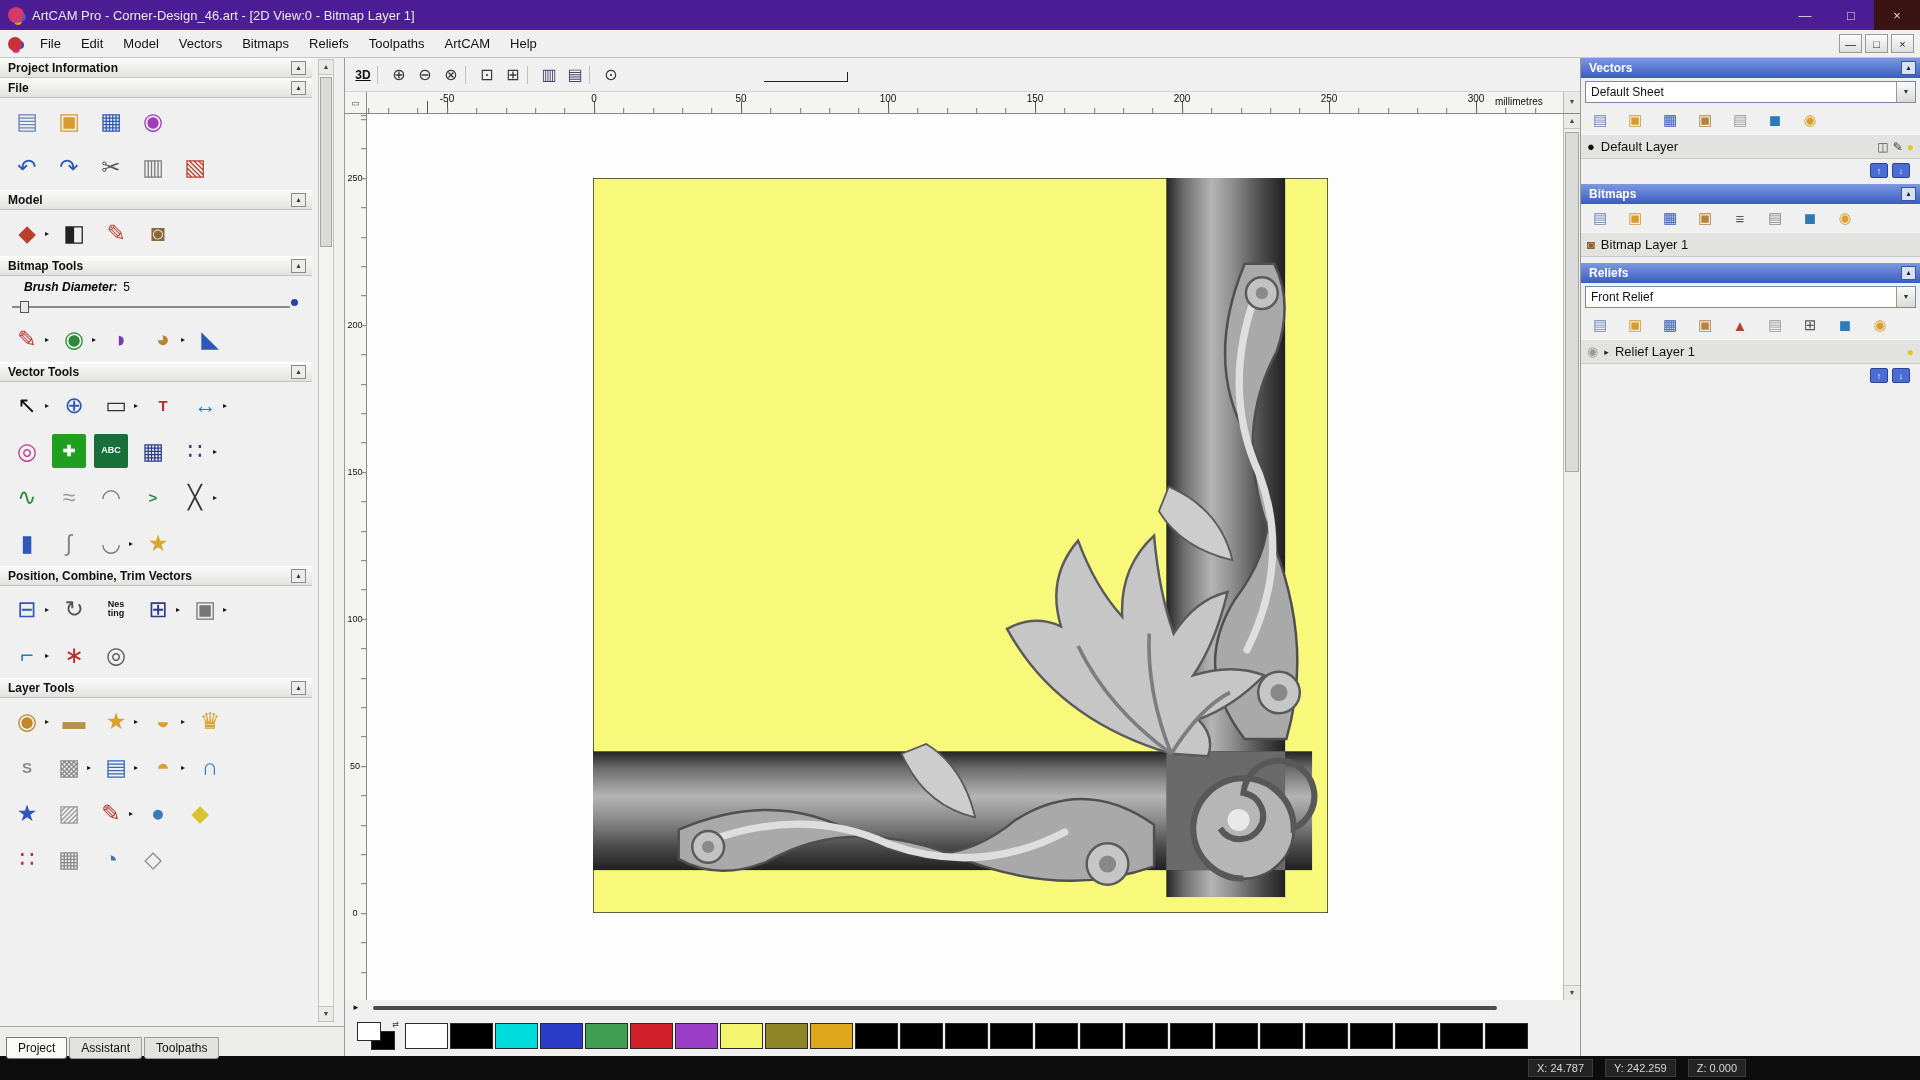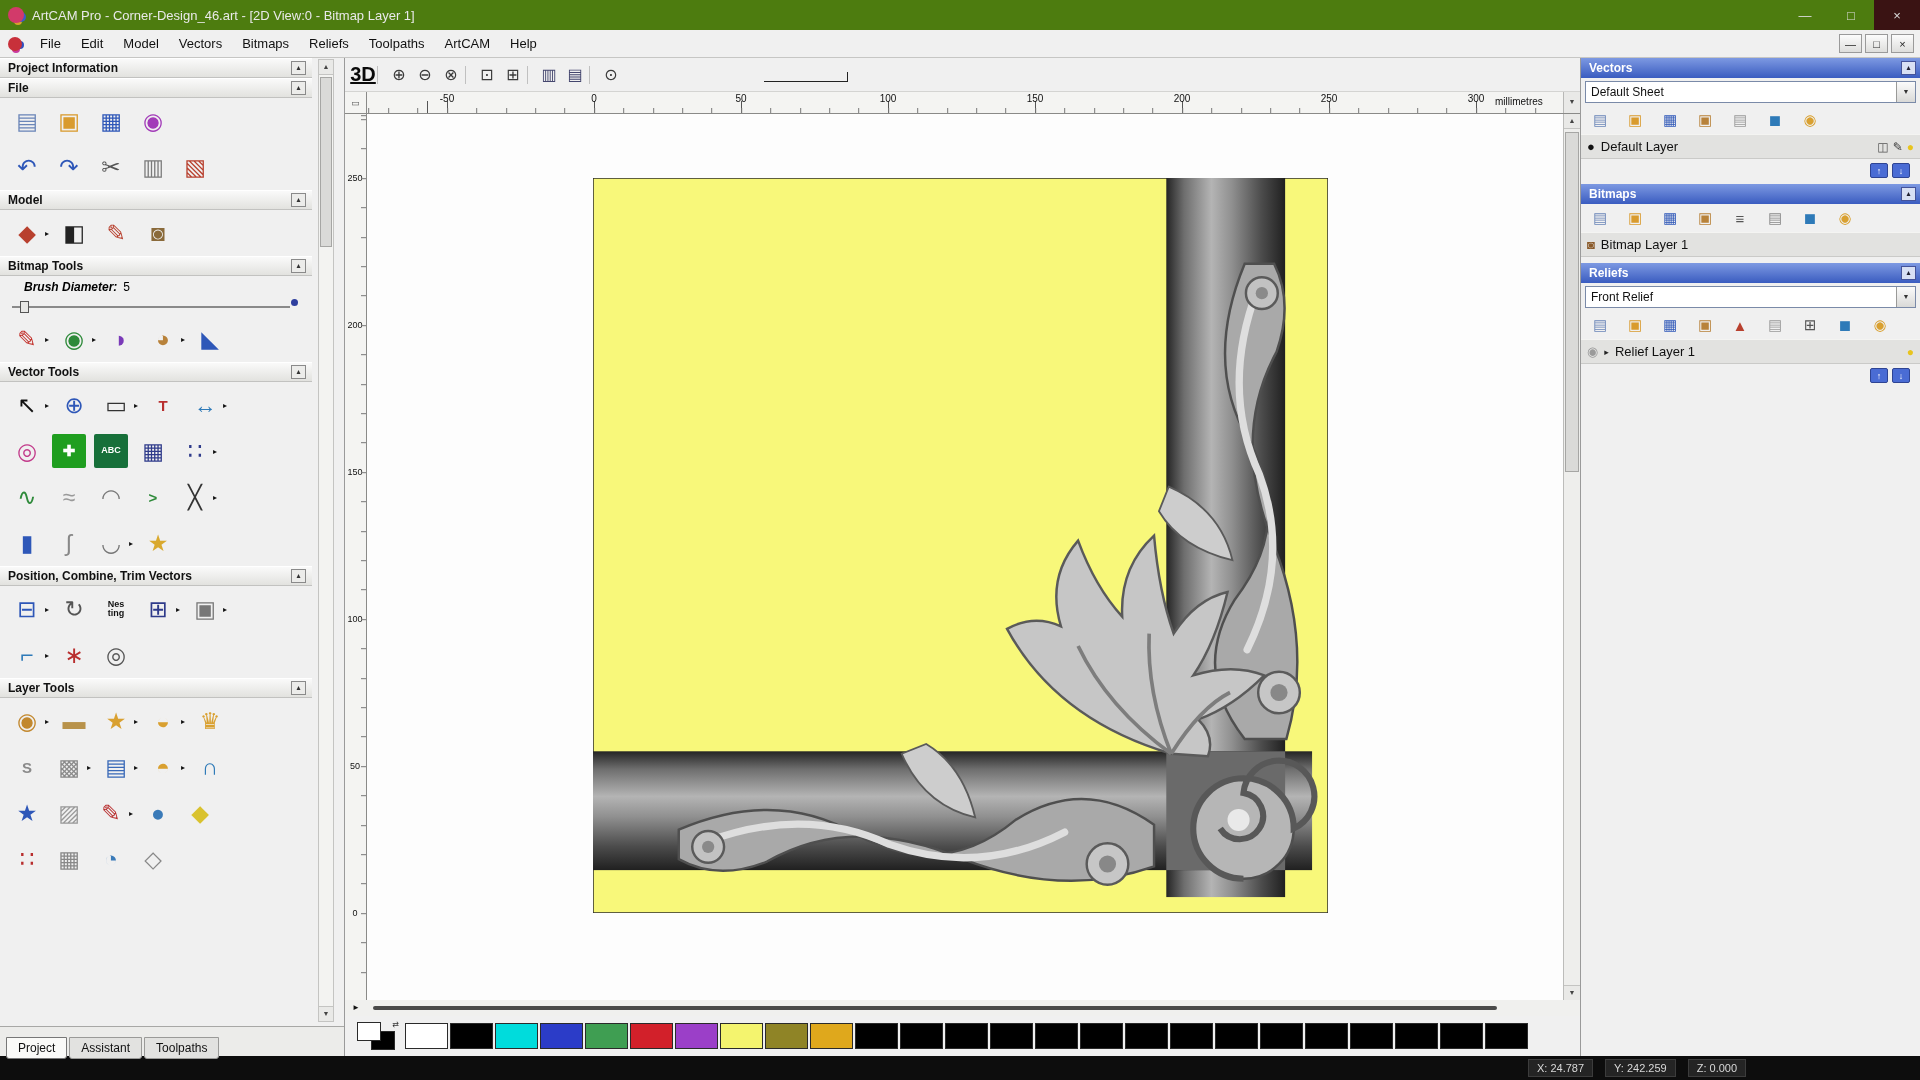--- a/index.html
+++ b/index.html
@@ -1,21 +1,21 @@
 <!DOCTYPE html>
 <html><head>
 <meta charset="utf-8">
 <style>
   * { box-sizing: border-box; margin: 0; padding: 0; }
   html,body { width:1920px; height:1080px; }
   body { font-family:"Liberation Sans", sans-serif; background:#f0f0f0; overflow:hidden; }
   .app { width:1920px; height:1080px; display:flex; flex-direction:column; position:relative; }
 
   
-  .titlebar { height:30px; background:#4d7c0f; color:#e9e9e9; display:flex; align-items:center; padding-left:8px; flex:none; }
+  .titlebar { height:30px; background:#4c1d95; color:#e9e9e9; display:flex; align-items:center; padding-left:8px; flex:none; }
   .app-logo { width:16px; height:16px; border-radius:50%; background:#d23a6a; box-shadow:5px 2px 0 -3px #3a5cc8, 2px 6px 0 -4px #d8a12e; margin-right:8px; flex:none; }
   .title-text { font-size:13px; }
   .win-controls { margin-left:auto; display:flex; height:30px; }
   .winbtn { width:46px; display:flex; align-items:center; justify-content:center; font-size:13px; color:#dcdcdc; }
   .winbtn.close { background:#3a1313; }
 
   
   .menubar { height:28px; background:#f0f0f0; border-bottom:1px solid #c6c6c4; display:flex; align-items:center; padding-left:4px; position:relative; flex:none; }
   .menu-logo { width:14px; height:14px; border-radius:50%; background:#c8303a; box-shadow:5px 1px 0 -3px #2e4fc0, 1px 5px 0 -3px #c83aa0; margin:0 8px 0 4px; flex:none; }
   .menu-item { font-size:13px; color:#111; padding:4px 10px; }
@@ -52,21 +52,21 @@
   .sb-btn.bottom { position:absolute; bottom:0; border-top:1px solid #c4c4c2; border-bottom:none; }
   .sb-thumb { position:absolute; top:17px; left:1px; right:1px; height:170px; background:#dadad8; border:1px solid #a6a6a4; }
   .panel-tabs { height:30px; flex:none; display:flex; align-items:center; padding:2px 4px 2px 6px; gap:2px; border-top:1px solid #a8a8a6; background:#ececea; }
   .tab { font-size:12px; color:#111; padding:3px 11px; border:1px solid #9a9a98; background:#e2e2e0; border-radius:0 0 3px 3px;margin-top:12px; }
   .tab[data-active="true"] { background:#fafaf8; border-color:#777; }
 
   
   .center { flex:1; display:flex; flex-direction:column; min-width:0; background:#f0f0f0; }
   .canvas-toolbar { height:34px; flex:none; display:flex; align-items:center; gap:2px; padding:0 6px; border-bottom:1px solid #d4d4d2; }
   .canvas-toolbar .tile-glyph { width:24px; height:24px; font-size:16px; }
-  .canvas-toolbar .tilewrap[data-kind="label-lg"] .tile-glyph { font-size:20px;text-decoration:underline; }
+  .canvas-toolbar .tilewrap[data-kind="label-lg"] .tile-glyph { font-size:12px;text-decoration:underline; }
   .line-widget { width:84px; height:14px; position:relative; margin-left:16px; border-bottom:1px solid #222; }
   .line-widget::after { content:""; position:absolute; right:0; bottom:0; width:1px; height:9px; background:#222; }
 
   .ruler-row { height:22px; flex:none; display:flex; background:#f4f4f2; border-bottom:1px solid #8a8a88; }
   .ruler-corner { width:22px; flex:none; border-right:1px solid #8a8a88; display:flex; align-items:center; justify-content:center; font-size:9px; color:#555; }
   .h-ruler { flex:1; position:relative; overflow:hidden; }
   .h-ruler::before { content:""; position:absolute; left:0; right:0; bottom:0; height:12px; background:repeating-linear-gradient(to right,#555 0 1px,transparent 1px 147px); background-position:80px 0; }
   .h-ruler::after { content:""; position:absolute; left:0; right:0; bottom:0; height:5px; background:repeating-linear-gradient(to right,#777 0 1px,transparent 1px 29.4px); background-position:21.2px 0; }
   .h-lab { position:absolute; top:1px; transform:translateX(-50%); font-size:10px; color:#111; }
   .ruler-unit { position:absolute; left:1128px; top:4px; font-size:10px; color:#111; }

